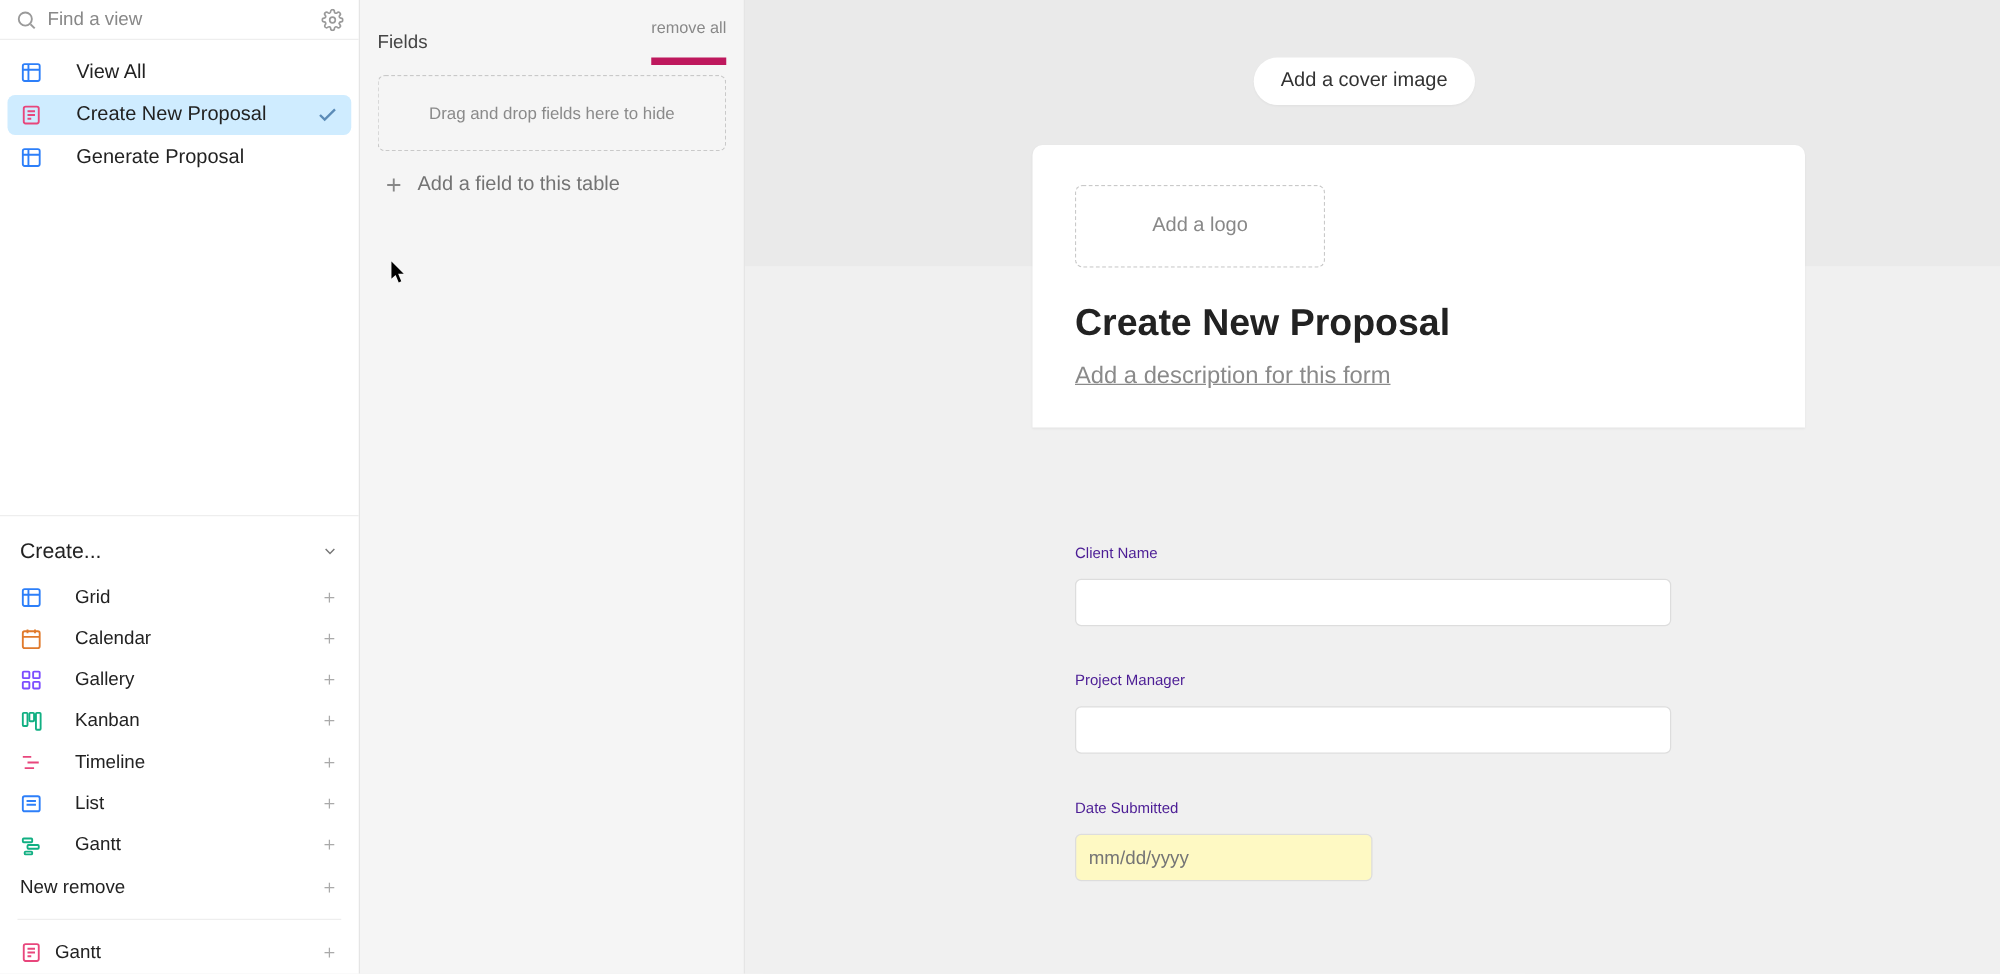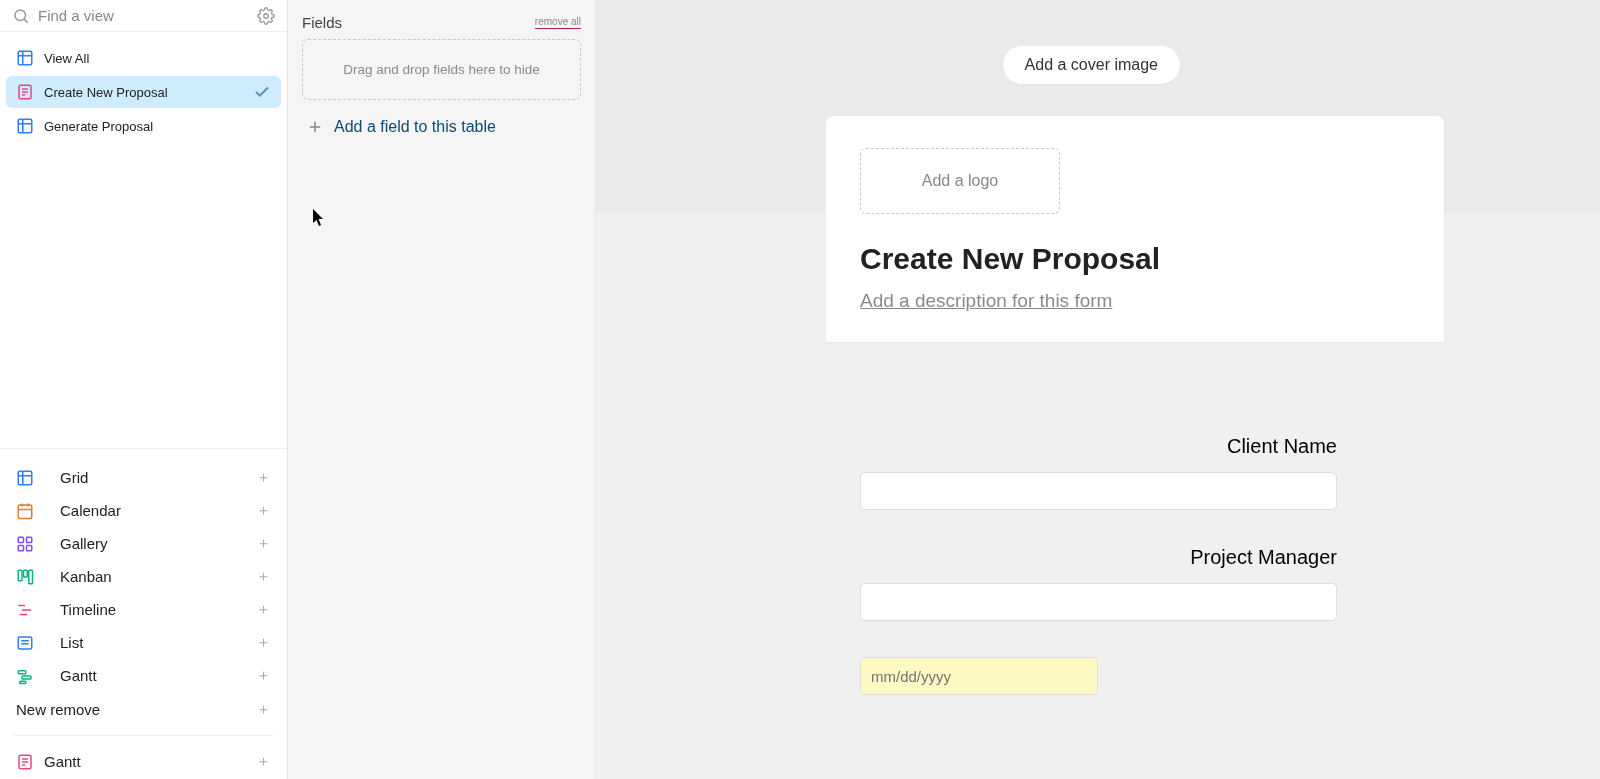--- a/index.html
+++ b/index.html
@@ -26,21 +26,21 @@
   .search-row input {
     border: none; outline: none; flex: 1; margin-left: 8px; font-size: 15px; color: #333;
   }
   .search-row input::placeholder { color: #888; }
   .gear { flex-shrink: 0; cursor: pointer; }
 
   .views-list { padding: 10px 6px 0 6px; }
   .view-item {
     display: flex; align-items: center;
     padding: 7px 10px; border-radius: 6px; margin-bottom: 2px;
-    font-size: 13px; cursor: pointer; gap: 10px;
+    font-size: 16px; cursor: pointer; gap: 27px;
   }
   .view-item.selected { background: #cfecff; }
   .view-check { margin-left: auto; }
 
   .sidebar-spacer { flex: 1; }
 
   .create-section { border-top: 1px solid #eee; padding: 12px 4px 0 4px; }
   .create-header {
     display: flex; align-items: center; justify-content: space-between;
     padding: 6px 12px 10px 12px; font-size: 17px; font-weight: 500; cursor: pointer;
@@ -60,27 +60,27 @@
   }
   .form-row .plus-right { margin-left: auto; color: #aaa; }
 
   
   .fields-col {
     width: 308px; background: #f5f5f5; border-right: 1px solid #e5e5e5;
     padding: 14px 14px; flex-shrink: 0; position: relative;
   }
   .fields-header { display: flex; align-items: center; justify-content: space-between; margin-bottom: 8px; }
   .fields-title { font-size: 15px; color: #444; }
-  .remove-all { font-size: 10px; color: #888; border-bottom: 1px solid #be185d; cursor: pointer; padding-bottom: 1px; }
+  .remove-all { font-size: 13px; color: #888; border-bottom: 6px solid #be185d; cursor: pointer; padding-bottom: 17px; }
   .dropzone {
     border: 1.5px dashed #c9c9c9; border-radius: 6px;
     padding: 22px 10px; text-align: center; color: #8a8a8a; font-size: 13.5px; margin-bottom: 16px;
   }
   .add-field-row {
-    display: flex; align-items: center; gap: 10px; color: #0c4a6e; font-size: 16px; cursor: pointer;
+    display: flex; align-items: center; gap: 10px; color: #737373; font-size: 16px; cursor: pointer;
     padding: 2px 4px;
   }
   .cursor-arrow {
     position: absolute;
     top: 209px; left: 25px;
     width: 12px; height: 18px;
     pointer-events: none;
   }
 
   
@@ -104,21 +104,21 @@
     color: #888; font-size: 16px; margin-bottom: 28px; cursor: pointer;
   }
   .form-title { font-size: 30px; font-weight: 600; margin-bottom: 14px; }
   .form-desc { font-size: 19px; color: #8a8a8a; text-decoration: underline; }
 
   .form-fields {
     position: absolute; top: 405px; left: 230px; width: 545px;
     padding: 30px 34px 30px 34px;
   }
   .field-block { margin-bottom: 36px; }
-  .field-label { font-size: 20px; color: #000000; margin-bottom: 14px; text-align: right; }
+  .field-label { font-size: 12px; color: #4c1d95; margin-bottom: 14px; }
   .text-input {
     width: 100%; height: 38px; border: 1px solid #ddd; border-radius: 5px;
     padding: 6px 10px; font-size: 15px; background: #fff;
   }
   .date-input {
     width: 238px; height: 38px; border: 1px solid #ddd; border-radius: 5px;
     padding: 6px 10px; font-size: 15px; background: #fef9c3; color: #888;
   }
 
   
@@ -170,20 +170,26 @@
           <line x1="3" y1="9" x2="21" y2="9"></line>
           <line x1="9" y1="3" x2="9" y2="21"></line>
         </svg>
       <span>Generate Proposal</span>
     </div>
   </div>
 
   <div class="sidebar-spacer"></div>
 
   <div class="create-section">
+    <div class="create-header">
+      <span>Create...</span>
+      <svg class="chev-down" viewBox="0 0 24 24" fill="none" stroke="currentColor" stroke-width="2">
+          <polyline points="6 9 12 15 18 9"></polyline>
+        </svg>
+    </div>
     <div class="create-list">
 
       <div class="create-item">
         <svg class="icon" viewBox="0 0 24 24" fill="none" stroke="#2d7ff9" stroke-width="2">
             <rect x="3" y="3" width="18" height="18" rx="2"></rect>
             <line x1="3" y1="9" x2="21" y2="9"></line>
             <line x1="9" y1="3" x2="9" y2="21"></line>
           </svg>
         <span>Grid</span>
         <span class="plus-right">＋</span>
@@ -305,16 +311,17 @@
   <div class="form-fields">
     <div class="field-block">
       <div class="field-label">Client Name</div>
       <input class="text-input" type="text" style="">
     </div>
     <div class="field-block">
       <div class="field-label">Project Manager</div>
       <input class="text-input" type="text" style="">
     </div>
     <div class="field-block">
+      <div class="field-label">Date Submitted</div>
       <input class="date-input" type="text" placeholder="mm/dd/yyyy" style="">
     </div>
   </div>
 </div>
 
 </body></html>

